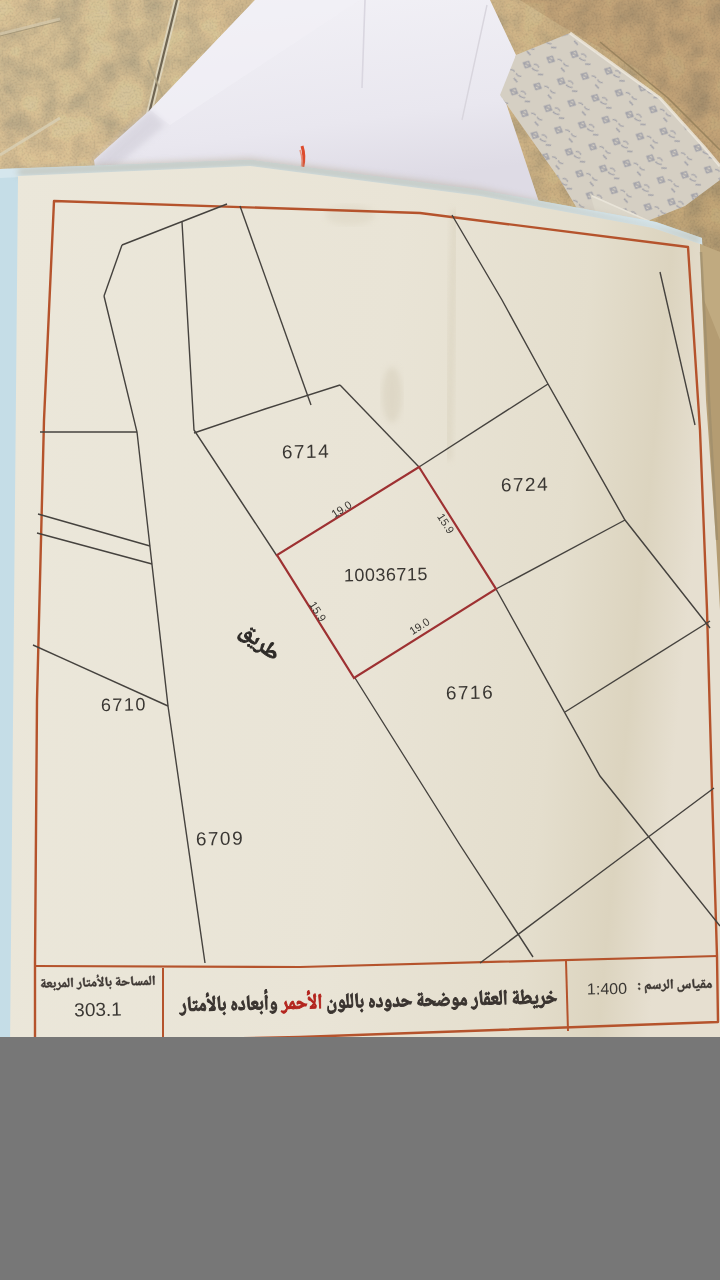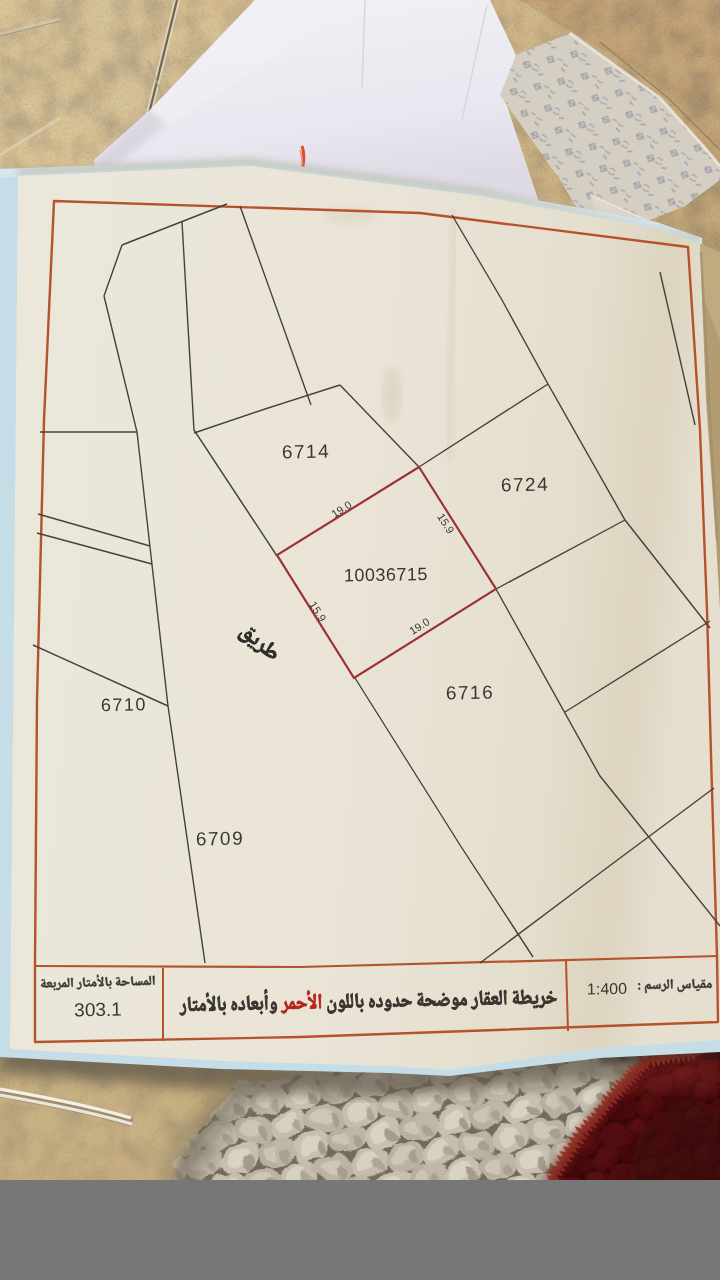--- a/index.html
+++ b/index.html
@@ -1,14 +1,14 @@
 <!DOCTYPE html>
 <html><head><meta charset="utf-8"><title>map</title><style>
 html,body{margin:0;padding:0;background:#777}
-#stage{position:relative;width:720px;height:1180px;overflow:hidden;font-family:"Liberation Sans",sans-serif}
+#stage{position:relative;width:720px;height:1037px;overflow:hidden;font-family:"Liberation Sans",sans-serif}
 </style></head><body>
 <div id="stage">
 <svg width="720" height="1280" viewBox="0 0 720 1280">
 <defs>
 <filter id="tilefx" x="0" y="0" width="100%" height="100%" color-interpolation-filters="sRGB">
  <feTurbulence type="fractalNoise" baseFrequency="0.035" numOctaves="3" seed="4" result="n1"></feTurbulence>
  <feColorMatrix in="n1" type="matrix" values="0.34 0 0 0 0.80  0.28 0 0 0 0.81  0.20 0 0 0 0.84  0 0 0 0 1" result="c1"></feColorMatrix>
  <feBlend in="SourceGraphic" in2="c1" mode="multiply" result="b1"></feBlend>
  <feTurbulence type="fractalNoise" baseFrequency="0.5" numOctaves="2" seed="9" result="n2"></feTurbulence>
  <feColorMatrix in="n2" type="matrix" values="0.22 0 0 0 0.88  0.18 0 0 0 0.89  0.15 0 0 0 0.90  0 0 0 0 1" result="c2"></feColorMatrix>

